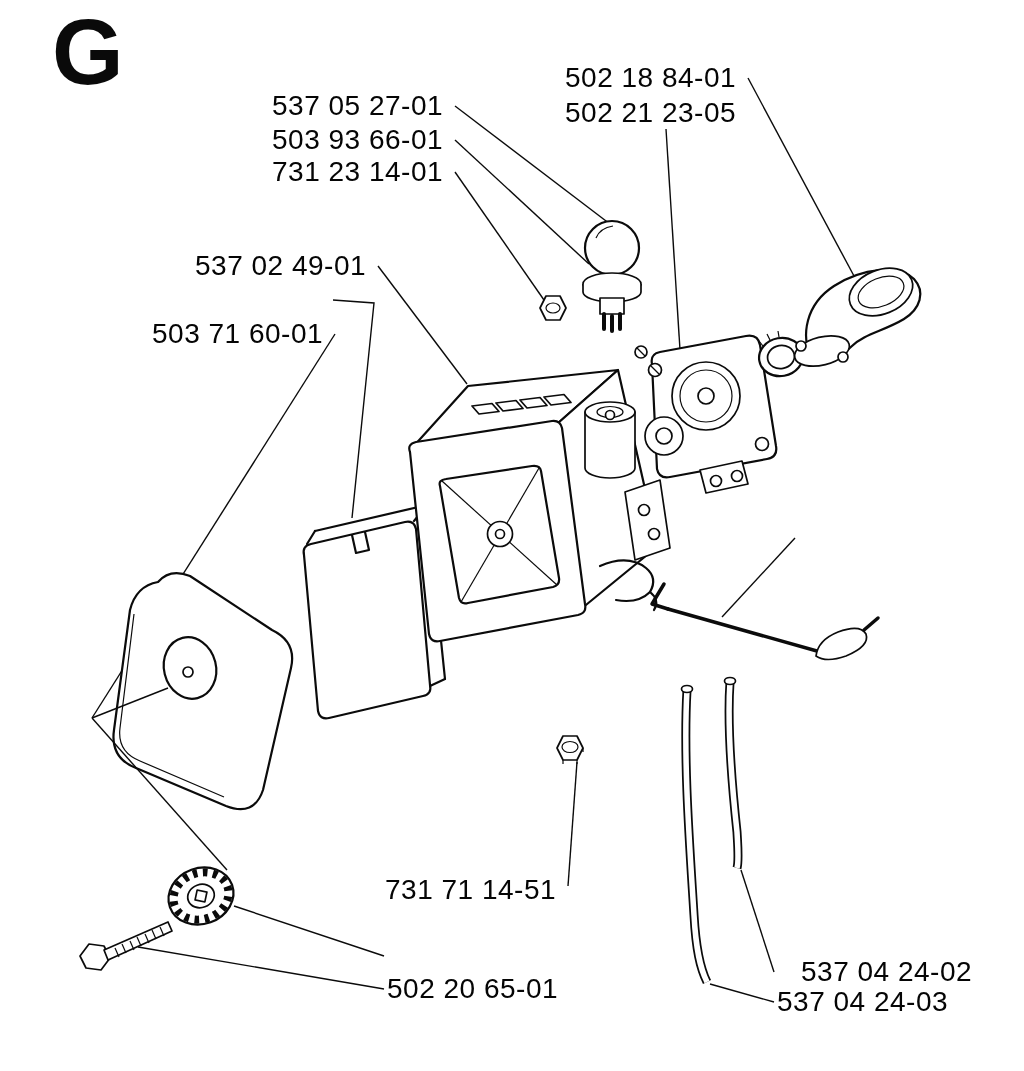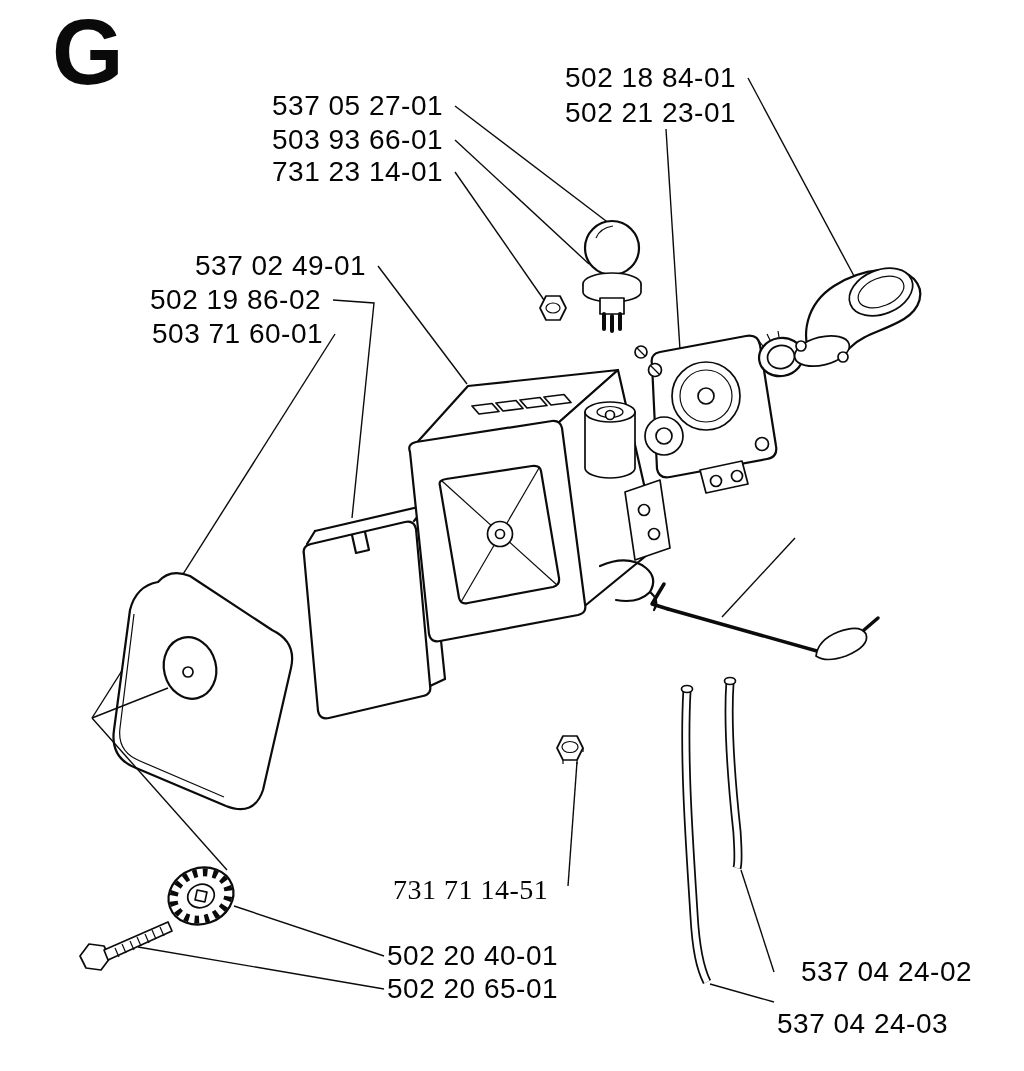--- a/index.html
+++ b/index.html
@@ -201,23 +201,21 @@
     </g>
 
   </svg>
 
   <div class="section-letter">G</div>
 
   <div class="part-label" style="left:272px;top:90px;">537 05 27-01</div>
   <div class="part-label" style="left:272px;top:124px;text-align:center;">503 93 66-01</div>
   <div class="part-label" style="left:272px;top:156px;">731 23 14-01</div>
   <div class="part-label" style="left:565px;top:62px;">502 18 84-01</div>
-  <div class="part-label" style="left:565px;top:97px;">502 21 23-01</div>
+  <div class="part-label" style="left:565px;top:97px;">502 21 23-05</div>
   <div class="part-label" style="left:195px;top:250px;">537 02 49-01</div>
-  <div class="part-label" style="left:150px;top:284px;">502 19 86-02</div>
   <div class="part-label" style="left:152px;top:318px;">503 71 60-01</div>
-  <div class="part-label" style="left:393px;top:874px;font-family:Liberation Serif, serif;">731 71 14-51</div>
-  <div class="part-label" style="left:387px;top:940px;">502 20 40-01</div>
+  <div class="part-label" style="left:385px;top:874px;">731 71 14-51</div>
   <div class="part-label" style="left:387px;top:973px;">502 20 65-01</div>
   <div class="part-label" style="left:801px;top:956px;">537 04 24-02</div>
-  <div class="part-label" style="left:777px;top:986px;margin-top:22px;">537 04 24-03</div>
+  <div class="part-label" style="left:777px;top:986px;">537 04 24-03</div>
 
 </div>
 
 </body></html>

